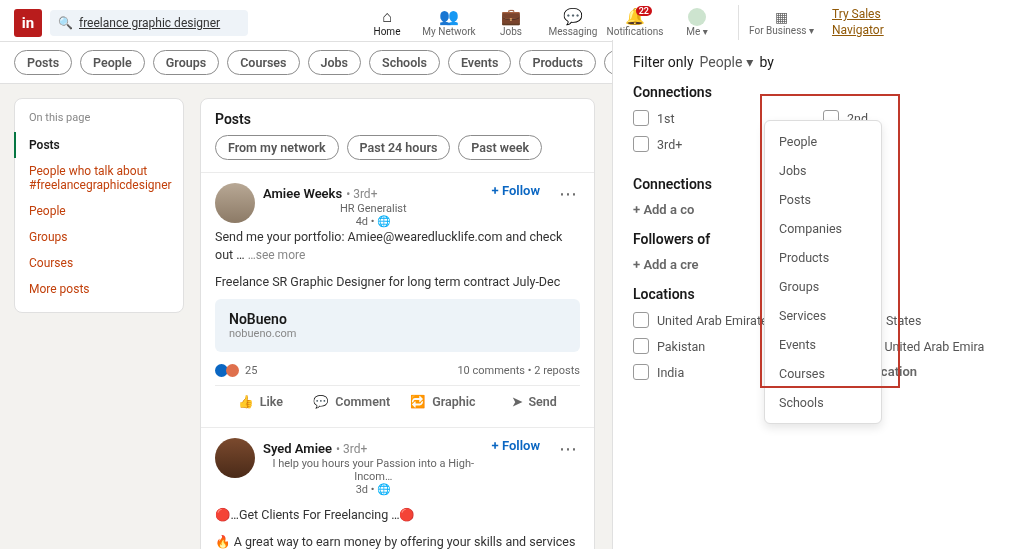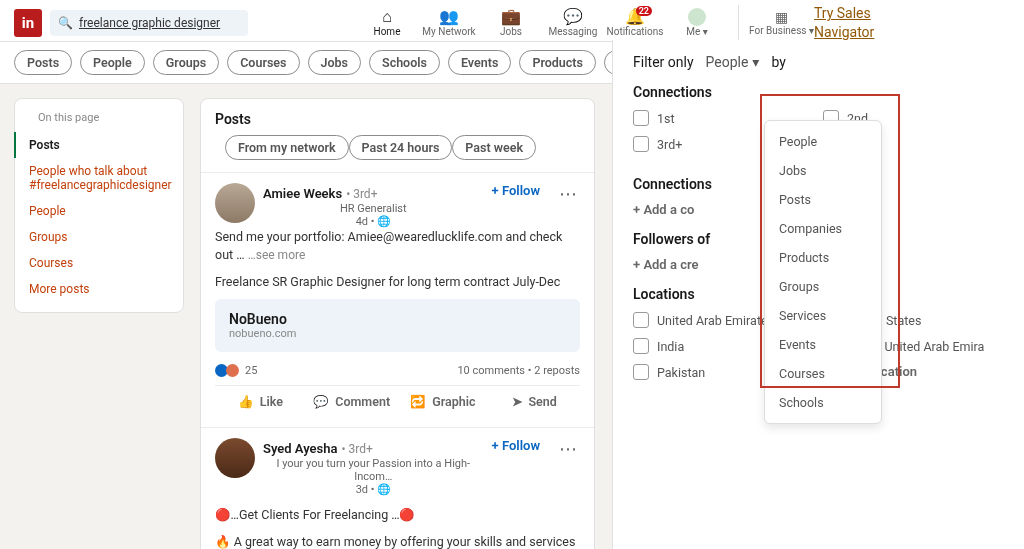--- a/index.html
+++ b/index.html
@@ -13,41 +13,41 @@
   .search-input { border: none; background: transparent; font-size: 12px; color: #333; width: 100%; outline: none; text-decoration: underline; }
   .nav { display: flex; margin-left: 108px; }
   .nav-item { display: flex; flex-direction: column; align-items: center; justify-content: center; width: 62px; color: #666; font-size: 10px; cursor: pointer; position: relative; }
   .nav-item .icn { font-size: 16px; height: 18px; line-height: 18px; }
   .nav-item.active { color: #191919; }
   .badge { position: absolute; top: -2px; right: 14px; background: #cc1016; color: #fff; font-size: 9px; padding: 0 3px; border-radius: 6px; font-weight: 600; }
   .avatar-sm { width: 18px; height: 18px; border-radius: 50%; background: #cde4cf; }
   .biz-sep { border-left: 1px solid #e0e0e0; height: 35px; margin: 0 10px; }
   .biz { display: flex; flex-direction: column; align-items: center; font-size: 10px; color: #666; cursor: pointer; }
   .biz .icn { font-size: 14px; }
-  .prem { font-size: 14px; color: #915907; line-height: 1.3; text-decoration: underline; }
+  .prem { font-size: 12px; color: #915907; margin-left: 18px; line-height: 1.3; text-decoration: underline; }
 
   
   .filter-bar { display: flex; gap: 8px; padding: 8px 14px; background: #fff; border-bottom: 1px solid #e0e0e0; }
   .pill { border: 1px solid #8c8c8c; border-radius: 16px; padding: 4px 12px; font-size: 12.5px; color: #555; background: #fff; cursor: pointer; font-weight: 600; }
 
   
   .body { display: flex; padding: 14px 14px 0 14px; gap: 16px; position: relative; }
   .leftcol { width: 170px; }
   .centercol { width: 395px; }
 
   .card { background: #fff; border: 1px solid #e0e0e0; border-radius: 8px; }
 
   
-  .side-head { font-size: 11px; color: #888; padding: 12px 23px 8px; }
+  .side-head { font-size: 11px; color: #888; padding: 12px 14px 8px; }
   .side-item { padding: 6px 14px; font-size: 12px; color: #c2410c; cursor: pointer; }
   .side-item.active { color: #191919; font-weight: 600; border-left: 2px solid #057642; margin-left: -1px; padding-left: 13px; }
 
   
   .posts-head { padding: 12px 14px 8px; font-size: 14px; font-weight: 600; }
-  .quick-row { display: flex; padding: 0 24px 12px; }
+  .quick-row { display: flex; gap: 8px; padding: 0 14px 12px; }
   .post { padding: 10px 14px; border-top: 1px solid #ebebeb; }
   .post-top { display: flex; align-items: flex-start; gap: 8px; }
   .avatar-md { width: 40px; height: 40px; border-radius: 50%; background: linear-gradient(#b8a895,#8c7a66); flex: 0 0 40px; }
   .avatar-md2 { width: 40px; height: 40px; border-radius: 50%; background: linear-gradient(#7b4a2e,#4a2a18); flex: 0 0 40px; }
   .author { font-size: 13px; font-weight: 600; display: inline; }
   .deg { font-size: 12px; color: #888; font-weight: 400; }
   .sub { font-size: 11px; color: #666; text-align: center; }
   .follow { color: #0a66c2; font-size: 13px; font-weight: 600; cursor: pointer; margin-left: auto; margin-right: 8px; }
   .kebab { color: #666; font-size: 18px; cursor: pointer; width: 24px; text-align: center; }
   .post-text { font-size: 12.5px; color: #333; margin: 10px 0 6px; line-height: 1.4; }
@@ -62,21 +62,21 @@
   .act { flex: 1; display: flex; align-items: center; justify-content: center; gap: 6px; padding: 8px 0; font-size: 12.5px; color: #666; font-weight: 600; cursor: pointer; }
 
   
   .rightstub { position: absolute; left: 618px; top: 0; width: 250px; }
   .stub-card { background: #fff; border: 1px solid #e0e0e0; border-radius: 8px; padding: 14px; font-size: 11px; color: #666; }
   .stub-avatar { width: 48px; height: 48px; border-radius: 50%; background: linear-gradient(#cab199,#8f6a4c); margin: 8px 0; }
 
   
   .filter-panel { position: absolute; left: 612px; top: -44px; width: 412px; height: 560px; border-left: 1px solid #e0e0e0; background: #fff; padding: 14px 0 0 0; }
   .fp-inner { padding: 0 0 0 20px; }
-  .fp-title-row { display: flex; align-items: center; gap: 12px; font-size: 14px; margin-bottom: 10px; }
+  .fp-title-row { display: flex; align-items: center; gap: 6px; font-size: 14px; margin-bottom: 10px; }
   .fp-drop { color: #555; font-size: 14px; display: inline-flex; align-items: center; gap: 4px; font-weight: 400; cursor: pointer; }
   .fp-section-h { font-size: 14px; font-weight: 600; margin: 14px 0 10px; }
   .chk-row { display: flex; gap: 20px; }
   .chk-col { width: 170px; }
   .chk { display: flex; align-items: center; gap: 8px; font-size: 12.5px; color: #555; margin-bottom: 10px; cursor: pointer; }
   .box { width: 16px; height: 16px; border: 1px solid #999; border-radius: 3px; background: #fff; }
   .add-link { color: #666; font-size: 13px; font-weight: 600; cursor: pointer; }
 
   
   .highlight-box { position: absolute; left: 760px; top: 94px; width: 140px; height: 294px; border: 2px solid #c0392b; pointer-events: none; z-index: 20; }
@@ -211,23 +211,23 @@
               <span>➤</span>
               <span>Send</span>
             </div>
         </div>
       </div>
 
       <div class="post">
         <div class="post-top">
           <div class="avatar-md2"></div>
           <div style="flex:1">
-            <span class="author">Syed Ayesha</span>
+            <span class="author">Syed Amiee</span>
             <span class="deg">• 3rd+</span>
-            <div class="sub">I your you turn your Passion into a High-Incom…</div>
+            <div class="sub">I help you hours your Passion into a High-Incom…</div>
             <div class="sub">3d • 🌐</div>
           </div>
           <span class="follow">+ Follow</span>
           <span class="kebab">⋯</span>
         </div>
         <div class="post-text">🔴…Get Clients For Freelancing …🔴</div>
         <div class="post-text" style="margin-top:10px">
           <span>🔥 A great way to earn money by offering your skills and services to c</span>
           
         </div>
@@ -283,25 +283,25 @@
 
       <div class="fp-section-h">Locations</div>
       <div class="chk-row">
         <div class="chk-col">
           <label class="chk">
               <span class="box"></span>
               <span>United Arab Emirates</span>
             </label>
           <label class="chk">
               <span class="box"></span>
+              <span>Pakistan</span>
+            </label>
+          <label class="chk">
+              <span class="box"></span>
               <span>India</span>
-            </label>
-          <label class="chk">
-              <span class="box"></span>
-              <span>Pakistan</span>
             </label>
         </div>
         <div class="chk-col">
           <label class="chk">
               <span class="box"></span>
               <span>United States</span>
             </label>
           <label class="chk">
               <span class="box"></span>
               <span>Dubai, United Arab Emira</span>

